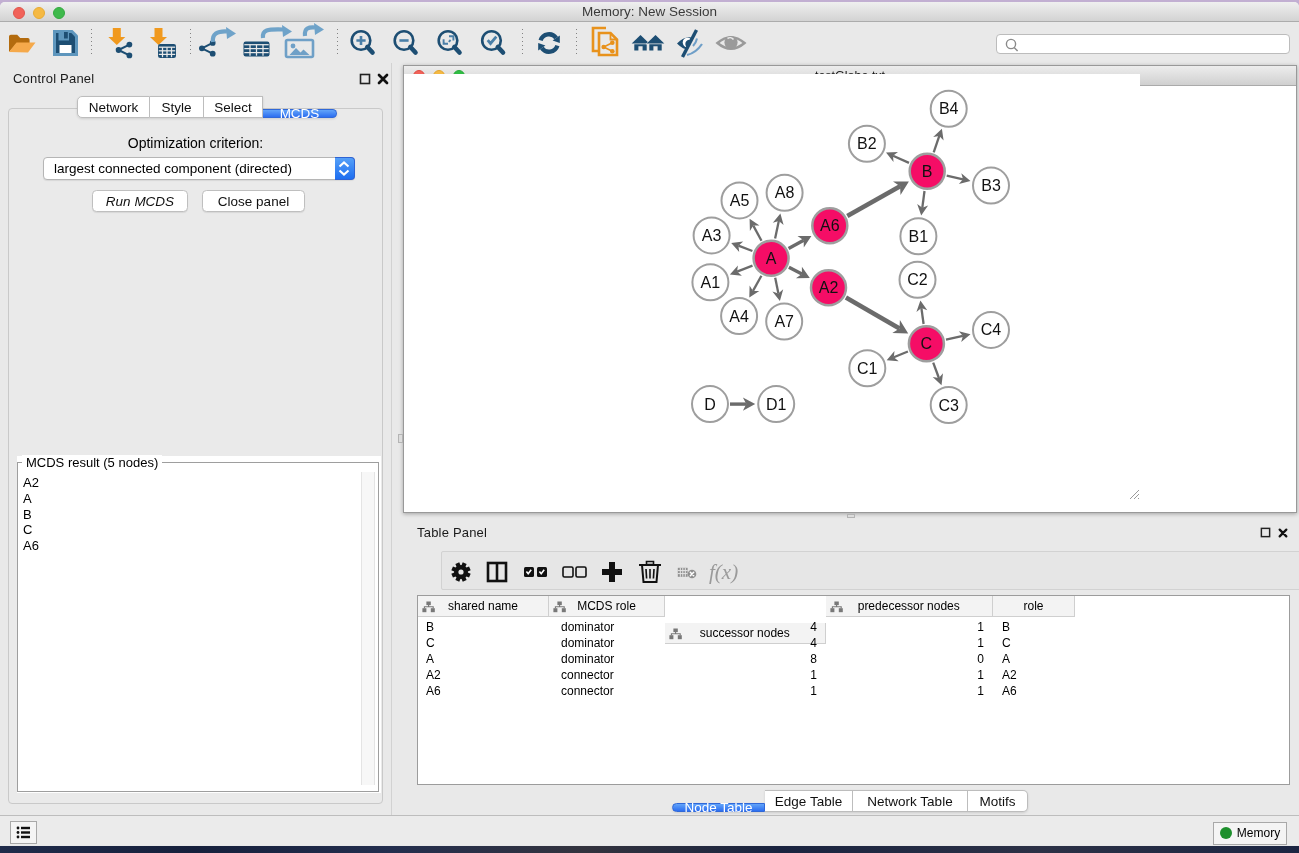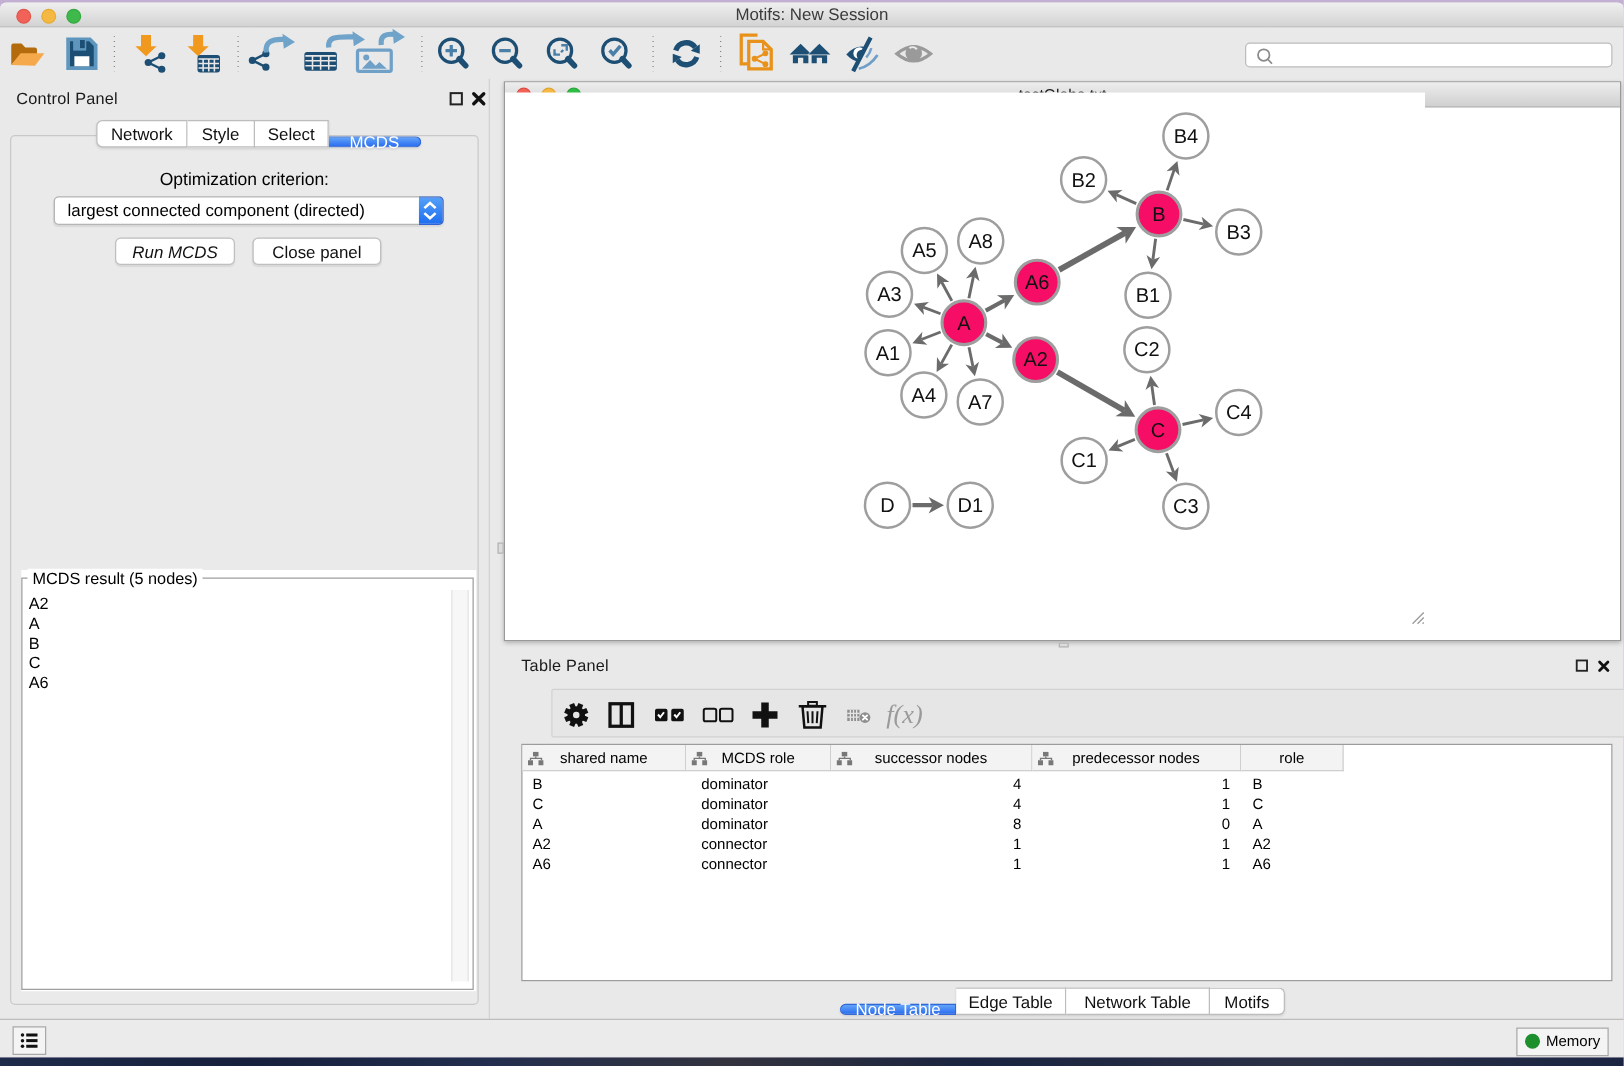--- a/index.html
+++ b/index.html
@@ -77,21 +77,21 @@
 .wico { position:absolute; z-index:6; }
 </style>
 </head>
 <body>
 <div id="appwin"></div>
 <div id="deskbottom"></div>
 <div id="titlebar">
   <div class="tl" style="left:13px; top:5px; width:12px; height:12px; background:#f16259; border:0.5px solid #e0554c;"></div>
   <div class="tl" style="left:33px; top:5px; width:12px; height:12px; background:#f5b943; border:0.5px solid #e7ab34;"></div>
   <div class="tl" style="left:53px; top:5px; width:12px; height:12px; background:#3fb94c; border:0.5px solid #34aa40;"></div>
-  <div class="title">Motifs: New Session</div>
+  <div class="title">Memory: New Session</div>
 </div>
 <div id="toolbar">
   <svg width="1299" height="40" viewBox="0 0 1299 40">
 <path d="M9 29 V13.5 q0-1.8 1.8-1.8 h6.4 l3 3.2 h7.6 q1.8 0 1.8 1.8 V21 h-13.5 z" fill="#b36b0e"></path>
 <path d="M9 29 l7.5-9.5 h19 L28 29.5 Z" fill="#f5a94b"></path>
 
 <path d="M53 7 h19.5 l5.5 5.5 V33 H53 Z" fill="#5e96bd"></path>
 <path d="M56 10 h15.3 l3.7 3.7 V30 H56 Z" fill="#1d4e73"></path>
 <rect x="58.5" y="7.5" width="10.5" height="10" fill="#5e96bd"></rect>
 <rect x="64" y="9" width="3.8" height="6.5" fill="#1d4e73"></rect>
@@ -378,21 +378,21 @@
         <rect x="0.4" y="7.2" width="4" height="4" fill="#787878"></rect>
         <rect x="8.8" y="7.2" width="4" height="4" fill="#787878"></rect>
         <path d="M6.6 4.1 v1.6 M2.4 7.2 v-1.5 h8.8 V7.2" fill="none" stroke="#787878" stroke-width="1.1"></path>
       </svg>shared name</div>
     <div class="th" style="left:131px; width:116px;"><svg width="13" height="12" viewBox="0 0 13 12" style="position:absolute;left:4px;top:5px;">
         <rect x="4.4" y="0.5" width="4.4" height="3.6" fill="#787878"></rect>
         <rect x="0.4" y="7.2" width="4" height="4" fill="#787878"></rect>
         <rect x="8.8" y="7.2" width="4" height="4" fill="#787878"></rect>
         <path d="M6.6 4.1 v1.6 M2.4 7.2 v-1.5 h8.8 V7.2" fill="none" stroke="#787878" stroke-width="1.1"></path>
       </svg>MCDS role</div>
-    <div class="th" style="left:247px; width:160.5px;"><svg width="13" height="12" viewBox="0 0 13 12" style="position:absolute;left:4px;top:5px;">
+    <div class="th" style="left:247px; width:160.5px;margin-top:27px;"><svg width="13" height="12" viewBox="0 0 13 12" style="position:absolute;left:4px;top:5px;">
         <rect x="4.4" y="0.5" width="4.4" height="3.6" fill="#787878"></rect>
         <rect x="0.4" y="7.2" width="4" height="4" fill="#787878"></rect>
         <rect x="8.8" y="7.2" width="4" height="4" fill="#787878"></rect>
         <path d="M6.6 4.1 v1.6 M2.4 7.2 v-1.5 h8.8 V7.2" fill="none" stroke="#787878" stroke-width="1.1"></path>
       </svg>successor nodes</div>
     <div class="th" style="left:407.5px; width:167.5px;"><svg width="13" height="12" viewBox="0 0 13 12" style="position:absolute;left:4px;top:5px;">
         <rect x="4.4" y="0.5" width="4.4" height="3.6" fill="#787878"></rect>
         <rect x="0.4" y="7.2" width="4" height="4" fill="#787878"></rect>
         <rect x="8.8" y="7.2" width="4" height="4" fill="#787878"></rect>
         <path d="M6.6 4.1 v1.6 M2.4 7.2 v-1.5 h8.8 V7.2" fill="none" stroke="#787878" stroke-width="1.1"></path>

